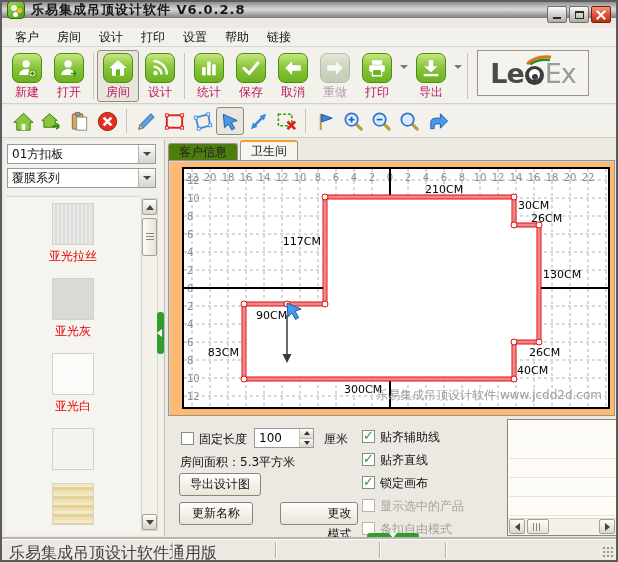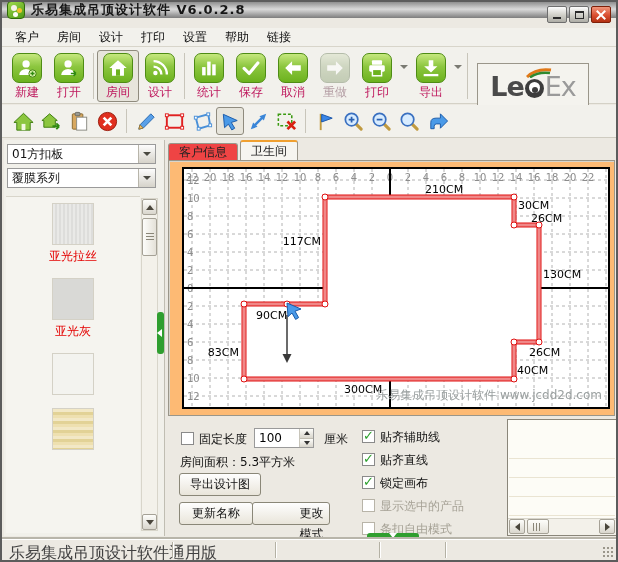--- a/index.html
+++ b/index.html
@@ -38,21 +38,21 @@
   .tb1btn { width:42px; text-align:center; padding-top:1px; }
   .tb1btn.pressed { background:#e7e5dc; border:1px solid #8f8b7e; border-radius:3px; padding-top:0; }
   .tb1btn.disabled { opacity:.45; filter:grayscale(.7); }
   .gicon { width:30px; height:30px; margin:2px auto 0; border-radius:7px; border:1px solid #4e8c14;
     background:linear-gradient(180deg,#c6e87e 0%,#8cc63f 45%,#6cb21e 100%); display:flex; align-items:center; justify-content:center; }
   .gicon svg { width:22px; height:22px; }
   .tb1label { display:block; font-size:12px; color:#be185d; margin-top:1px; }
   .tb1caret { width:12px; height:34px; display:flex; align-items:center; justify-content:center; }
   .tb1caret b { width:0; height:0; border-left:4px solid transparent; border-right:4px solid transparent; border-top:4px solid #7a7a72; }
   .tbsep1 { width:1px; height:46px; background:#c8c5ba; margin:3px 3px 0; }
-  .logo-box { margin-left:6px; margin-top:13px; width:112px; height:46px; border:1px solid #9a968a;
+  .logo-box { margin-left:6px; margin-top:0; width:112px; height:46px; border:1px solid #9a968a;
     background:#f4f3ee; display:flex; align-items:center; justify-content:center; position:relative; }
   .logo-le { font-size:27px; font-weight:bold; color:#4a4a4a; letter-spacing:-1px; }
   .logo-eye { width:19px; height:19px; border-radius:50%; background:#3c3c3c; position:relative; margin:4px 1px 0; }
   .logo-eye::before { content:""; position:absolute; left:4px; top:3px; width:11px; height:11px; border-radius:50%; background:#fff; }
   .logo-eye::after { content:""; position:absolute; left:7px; top:8px; width:6px; height:6px; border-radius:50%; background:#3c3c3c; }
   .logo-ex { font-size:27px; color:#9a9a9a; letter-spacing:-1px; }
   .logo-swoosh { position:absolute; left:48px; top:4px; width:26px; height:10px; }
 
   
   .toolbar2 { position:absolute; left:0; top:103px; right:0; height:33px; background:#f2f1ec;
@@ -83,21 +83,21 @@
   .sb-up { top:0; } .sb-down { bottom:0; }
   .tri-up { width:0;height:0;border-left:4px solid transparent;border-right:4px solid transparent;border-bottom:5px solid #4a463c; }
   .tri-down { width:0;height:0;border-left:4px solid transparent;border-right:4px solid transparent;border-top:5px solid #4a463c; }
   .sb-thumb { position:absolute; left:0; top:19px; width:15px; height:38px; background:linear-gradient(90deg,#fdfdfa,#e4e1d8); border:1px solid #a5a196; border-radius:2px; }
   .sb-thumb::after { content:""; position:absolute; left:3px; top:14px; width:8px; height:1px; background:#8a8678; box-shadow:0 3px 0 #8a8678,0 6px 0 #8a8678; }
   .vsplit { position:absolute; left:155px; top:310px; width:7px; height:42px; background:#2f9e2f; border-radius:3px; }
   .vsplit b { position:absolute; left:0; top:17px; width:0; height:0; border-top:4px solid transparent; border-bottom:4px solid transparent; border-right:5px solid #fff; }
 
   
   .tabbar { position:absolute; left:166px; top:138px; height:20px; display:flex; align-items:flex-end; }
-  .tab { height:17px; background:#ef4444; border:1px solid #9a968a; border-bottom:none; border-radius:3px 3px 0 0;
+  .tab { height:17px; background:#4d7c0f; border:1px solid #9a968a; border-bottom:none; border-radius:3px 3px 0 0;
     font-size:12px; line-height:16px; padding:0 10px; color:#222; margin-right:2px; }
   .tab.active { height:20px; background:#f6f5f0; border-top:2px solid #f0a030; line-height:18px; }
 
   
   .canvas-panel { position:absolute; left:166px; top:158px; width:447px; height:256px; background:#fdba74;
     border:1px solid #9a968a; box-shadow:inset 1px 1px 0 #d8d5cc; }
   #design-svg { position:absolute; left:13px; top:6px; width:428px; height:242px; background:#fff; }
   .gl { stroke:#b2b2b2; stroke-width:1; stroke-dasharray:3,3; }
   .rl { font:10px "DejaVu Sans",sans-serif; fill:#8c8c8c; }
   .ax { stroke:#000; stroke-width:2; }
@@ -414,20 +414,24 @@
         </span>
     </div>
     <div class="plist">
       <div class="pitem">
           <div class="swatch sw1"></div>
           <span class="plabel">亚光拉丝</span>
         </div>
       <div class="pitem">
           <div class="swatch sw2"></div>
           <span class="plabel">亚光灰</span>
+        </div>
+      <div class="pitem">
+          <div class="swatch sw3"></div>
+          <span class="plabel">亚光白</span>
         </div>
       <div class="pitem">
           <div class="swatch sw4"></div>
         </div>
       <div class="pitem">
           <div class="swatch sw5"></div>
         </div>
     </div>
     <div class="vscroll">
       <div class="sb-btn sb-up">
@@ -579,21 +583,21 @@
         </div>
       <div class="spin-b spin-dn">
           <b></b>
         </div>
     </div>
   </div>
   <span class="ctl" style="left:322px; top:429px;">厘米</span>
   <span class="ctl" style="left:178px; top:452px;text-align:right;">房间面积：5.3平方米</span>
   <div class="xpbtn" style="left:177px; top:471px; width:82px;">导出设计图</div>
   <div class="xpbtn" style="left:177px; top:500px; width:74px;">更新名称</div>
-  <div class="xpbtn" style="left:250px; top:500px; width:78px;padding-left:41px;">更改模式</div>
+  <div class="xpbtn" style="left:278px; top:500px; width:78px;padding-left:41px;">更改模式</div>
   <div class="ctl" style="left:360px; top:427px;">
     <div class="cbrow cb-opt checked"><span class="cbox"></span><span>贴齐辅助线</span></div>
     <div class="cbrow cb-opt checked"><span class="cbox"></span><span>贴齐直线</span></div>
     <div class="cbrow cb-opt checked"><span class="cbox"></span><span>锁定画布</span></div>
     <div class="cbrow cb-opt disabled"><span class="cbox"></span><span>显示选中的产品</span></div>
     <div class="cbrow cb-opt disabled"><span class="cbox"></span><span>条扣自由模式</span></div>
   </div>
 
   <div class="product-panel">
     <div class="pp-body"></div>

